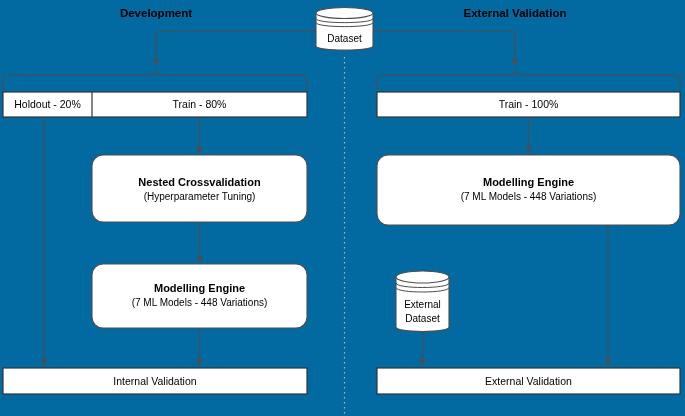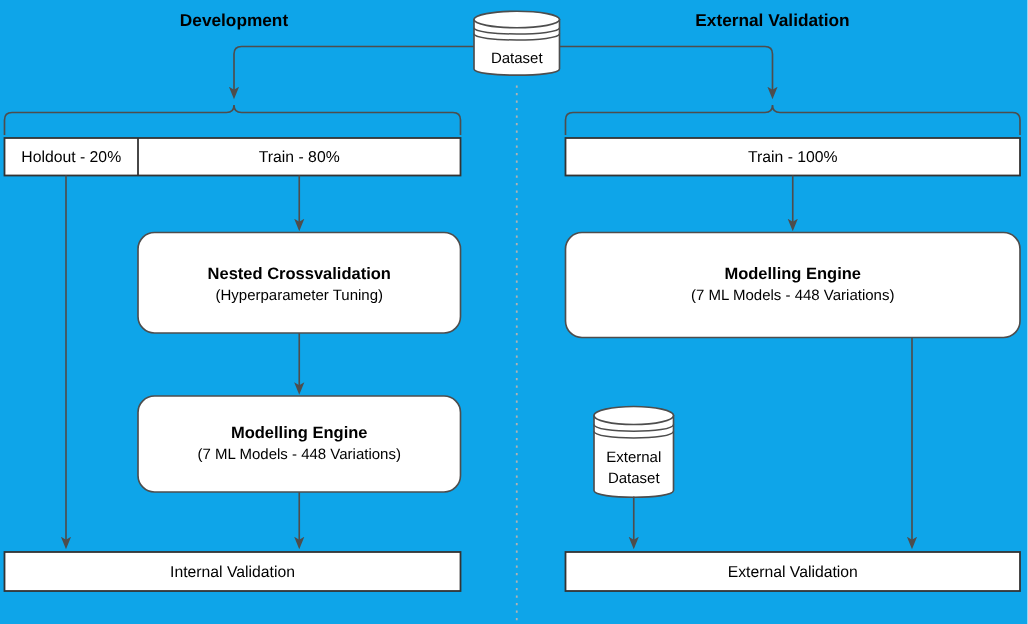--- a/index.html
+++ b/index.html
@@ -4,21 +4,21 @@
 <style>
   html, body {
     margin: 0;
     padding: 0;
     background: #ffffff;
   }
   #canvas {
     position: relative;
     width: 685px;
     height: 416px;
-    background: #0ea5e9;
+    background: #0369a1;
     font-family: "Liberation Sans", sans-serif;
     overflow: hidden;
   }
   svg.layer {
     position: absolute;
     top: 0;
     left: 0;
     width: 685px;
     height: 416px;
   }

